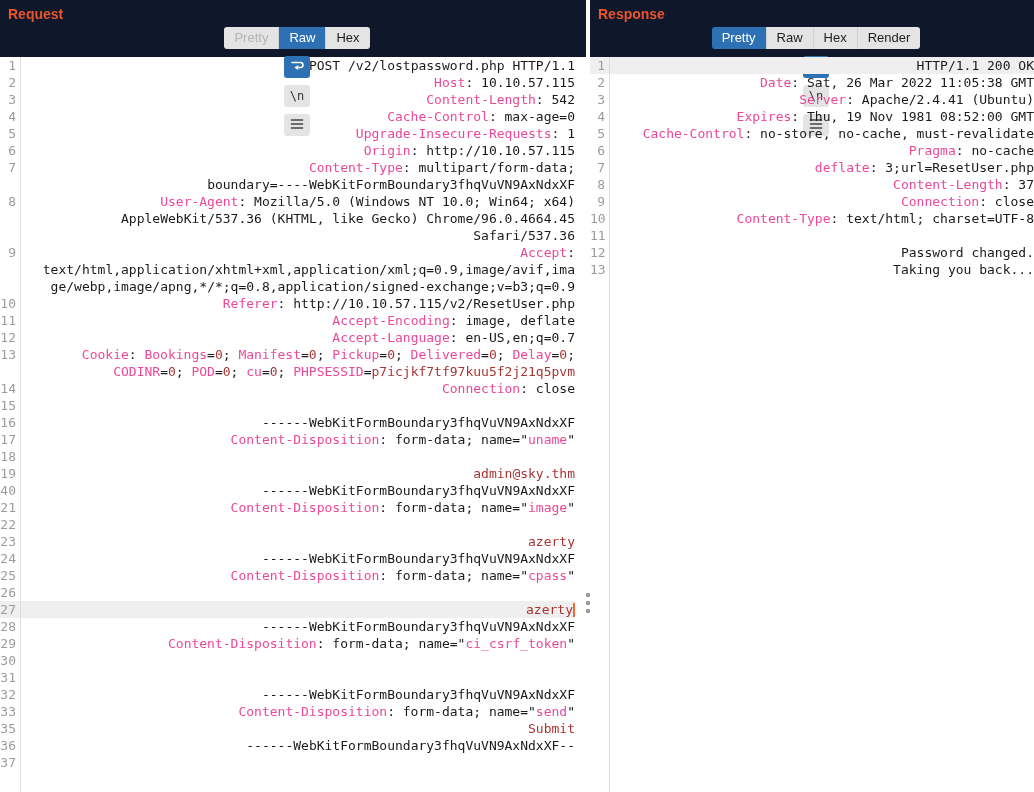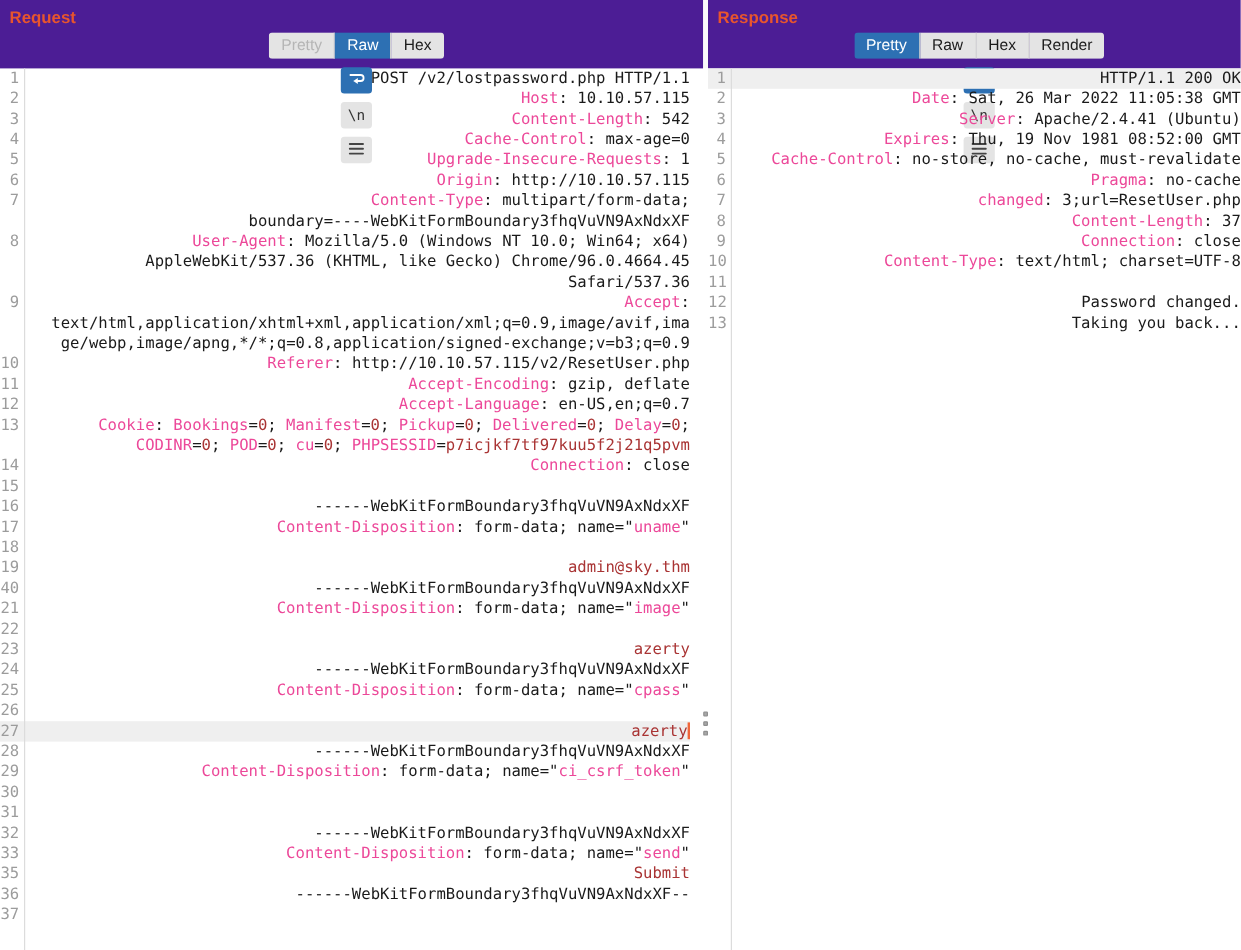--- a/index.html
+++ b/index.html
@@ -5,21 +5,21 @@
   html,body{margin:0;padding:0;background:#fff;}
   body{width:1034px;height:792px;overflow:hidden;font-family:"Liberation Sans",sans-serif;}
   .app{display:flex;width:1034px;height:792px;}
   .panel{display:flex;flex-direction:column;position:relative;}
   .panel.request{width:586px;}
   .panel.response{width:444px;}
   .splitter{width:4px;background:linear-gradient(#fafafa 57px,#ffffff 57px);position:relative;}
   .grip{position:absolute;left:0px;top:593px;display:flex;flex-direction:column;gap:4px;}
   .grip i{width:4px;height:4px;background:#a8a8a8;border:1px solid #8f8f8f;box-sizing:border-box;border-radius:1px;}
 
-  .panel-head{height:57px;background:#4c1d95;flex:none;}
+  .panel-head{height:57px;background:#0f172a;flex:none;}
   .panel-title{color:#e8552d;font-weight:bold;font-size:14px;padding:6px 0 0 8px;}
   .toolbar{display:flex;align-items:center;gap:7px;padding:5px 0 0 8px;flex-direction:column;}
   .seg{display:inline-flex;border-radius:3px;overflow:hidden;}
   .tab{padding:3px 10px;font-size:13px;line-height:16px;background:#e4e4e4;color:#1c1c1c;border-right:1px solid #d2d2d2;cursor:default;}
   .tab:last-child{border-right:none;}
   .tab.sel{background:#2d70b3;color:#ffffff;}
   .tab.dis{color:#b5b5b5;}
   .iconbtn{width:26px;height:22px;border:none;border-radius:3px;background:#e4e4e4;display:flex;align-items:center;justify-content:center;padding:0;font-family:"DejaVu Sans Mono",monospace;font-size:12px;color:#333;}
   .iconbtn.sel{background:#2d70b3;color:#fff;}
 
@@ -129,21 +129,21 @@
         <div class="row">
           <span class="ln"></span>
           <span class="txt"><span class="t">ge/webp,image/apng,*/*;q=0.8,application/signed-exchange;v=b3;q=0.9</span></span>
         </div>
         <div class="row">
           <span class="ln">10</span>
           <span class="txt"><span class="h">Referer</span><span class="t">: </span><span class="t">http://10.10.57.115/v2/ResetUser.php</span></span>
         </div>
         <div class="row">
           <span class="ln">11</span>
-          <span class="txt"><span class="h">Accept-Encoding</span><span class="t">: </span><span class="t">gzip, deflate</span></span>
+          <span class="txt"><span class="h">Accept-Encoding</span><span class="t">: </span><span class="t">image, deflate</span></span>
         </div>
         <div class="row">
           <span class="ln">12</span>
           <span class="txt"><span class="h">Accept-Language</span><span class="t">: </span><span class="t">en-US,en;q=0.7</span></span>
         </div>
         <div class="row">
           <span class="ln">13</span>
           <span class="txt"><span class="h">Cookie</span><span class="t">: </span><span class="h">Bookings</span><span class="t">=</span><span class="r">0</span><span class="t">; </span><span class="h">Manifest</span><span class="t">=</span><span class="r">0</span><span class="t">; </span><span class="h">Pickup</span><span class="t">=</span><span class="r">0</span><span class="t">; </span><span class="h">Delivered</span><span class="t">=</span><span class="r">0</span><span class="t">; </span><span class="h">Delay</span><span class="t">=</span><span class="r">0</span><span class="t">;</span></span>
         </div>
         <div class="row">
@@ -303,21 +303,21 @@
         <div class="row">
           <span class="ln">5</span>
           <span class="txt"><span class="h">Cache-Control</span><span class="t">: </span><span class="t">no-store, no-cache, must-revalidate</span></span>
         </div>
         <div class="row">
           <span class="ln">6</span>
           <span class="txt"><span class="h">Pragma</span><span class="t">: </span><span class="t">no-cache</span></span>
         </div>
         <div class="row">
           <span class="ln">7</span>
-          <span class="txt"><span class="h">changed</span><span class="t">: </span><span class="t">3;url=ResetUser.php</span></span>
+          <span class="txt"><span class="h">deflate</span><span class="t">: </span><span class="t">3;url=ResetUser.php</span></span>
         </div>
         <div class="row">
           <span class="ln">8</span>
           <span class="txt"><span class="h">Content-Length</span><span class="t">: </span><span class="t">37</span></span>
         </div>
         <div class="row">
           <span class="ln">9</span>
           <span class="txt"><span class="h">Connection</span><span class="t">: </span><span class="t">close</span></span>
         </div>
         <div class="row">

